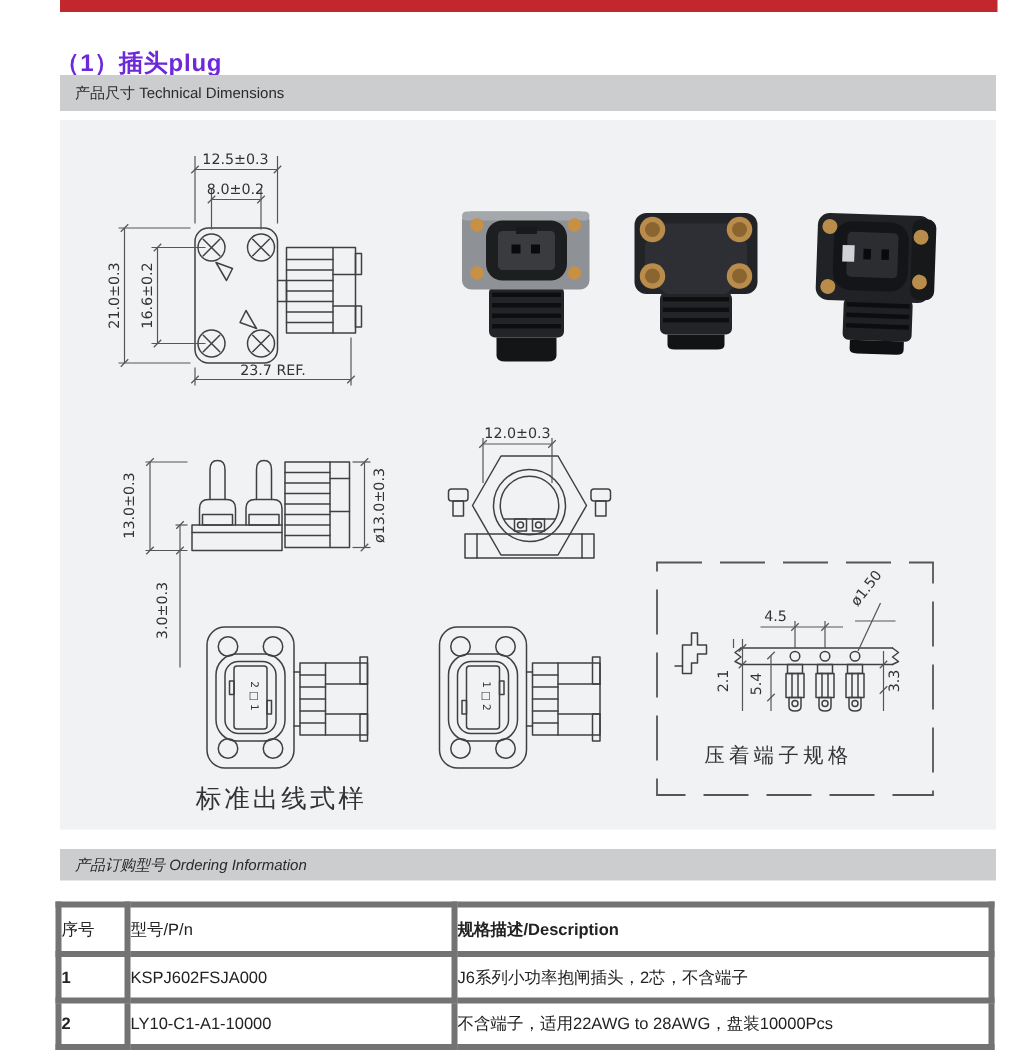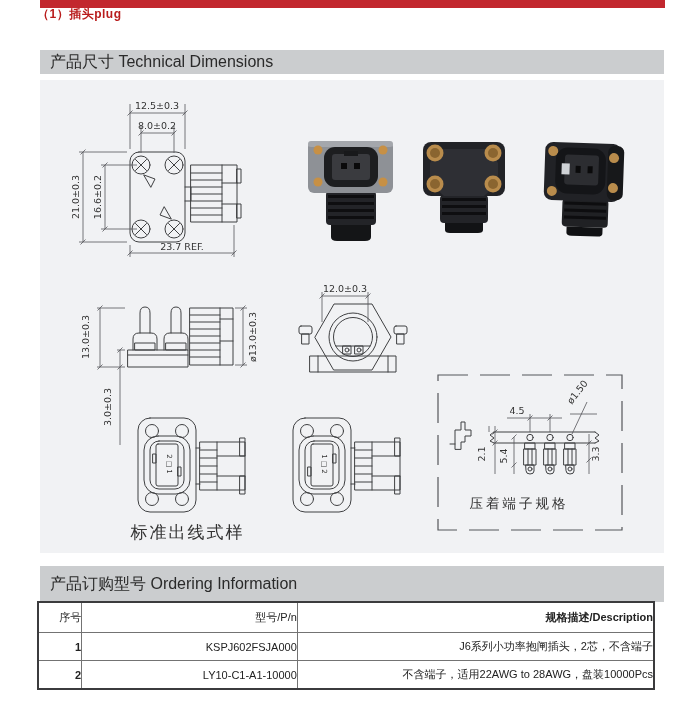--- a/index.html
+++ b/index.html
@@ -1,38 +1,38 @@
 <!DOCTYPE html>
 <html><head>
 <meta charset="utf-8">
 <style>
   html,body{margin:0;padding:0;background:#fff;}
   .page{position:relative;width:682px;height:705px;background:#fff;overflow:hidden;
         font-family:"Liberation Sans","DejaVu Sans",sans-serif;color:#222;}
   .abs{position:absolute;}
   .topbar{left:40px;top:0;width:625px;height:8px;background:#C2272E;}
-  .heading{left:37px;top:6px;font-size:12px;font-weight:bold;color:#b91c1c;letter-spacing:.5px;}
-  .section-bar{left:40px;width:624px;background:#CBCDCF;color:#2a2a2a;font-size:16px;
+  .heading{left:37px;top:32px;font-size:16px;font-weight:bold;color:#6d28d9;letter-spacing:.5px;}
+  .section-bar{left:40px;width:624px;background:#CBCDCF;color:#2a2a2a;font-size:10px;
                box-sizing:border-box;padding-left:10px;display:flex;align-items:center;}
   .bar1{top:50px;height:24px;}
-  .bar2{top:566px;height:36px;}
+  .bar2{top:566px;height:21px;font-style:italic;}
   .panel{left:40px;top:80px;width:624px;height:473px;background:#F1F2F4;}
   svg{overflow:visible;}
   .draw line,.draw path,.draw rect,.draw circle,.draw polygon,.draw polyline,.draw ellipse{
       fill:none;stroke:#3f4042;stroke-width:1;stroke-linejoin:round;stroke-linecap:round;}
   .dim line,.dim path,.dim polyline{fill:none;stroke:#55565a;stroke-width:.8;}
   text.dlabel{font-family:"DejaVu Sans",sans-serif;font-size:9.5px;fill:#333;}
   text.pinlabel{font-family:"DejaVu Sans",sans-serif;font-size:7px;fill:#333;letter-spacing:2px;}
   .caption{position:absolute;font-size:17px;color:#333;letter-spacing:2px;text-align:center;
            font-family:"DejaVu Sans",sans-serif;}
   text.tcap{font-family:"DejaVu Sans",sans-serif;font-size:13.5px;fill:#333;letter-spacing:3px;}
   
   .order-table{position:absolute;left:37px;top:601px;border-collapse:collapse;table-layout:fixed;
                width:618px;font-size:11px;color:#222;}
-  .order-table td{border:1px solid #737373;text-align:right;vertical-align:middle;padding:0 0;
+  .order-table td{border:4px solid #737373;text-align:left;vertical-align:middle;padding:0 0;
                   overflow:hidden;white-space:nowrap;}
   .order-table{border:2px solid #3b3b3d;}
   .order-table tr.hdr td{height:29px;}
   .order-table tr.row td{height:27px;}
   .c-no{width:42px;}
   .c-pn{width:214px;}
   .c-desc{width:354px;font-weight:bold;}
   td.bold{font-weight:bold;}
   
   .ph rect,.ph path,.ph circle,.ph ellipse,.ph polygon{stroke:none;}

